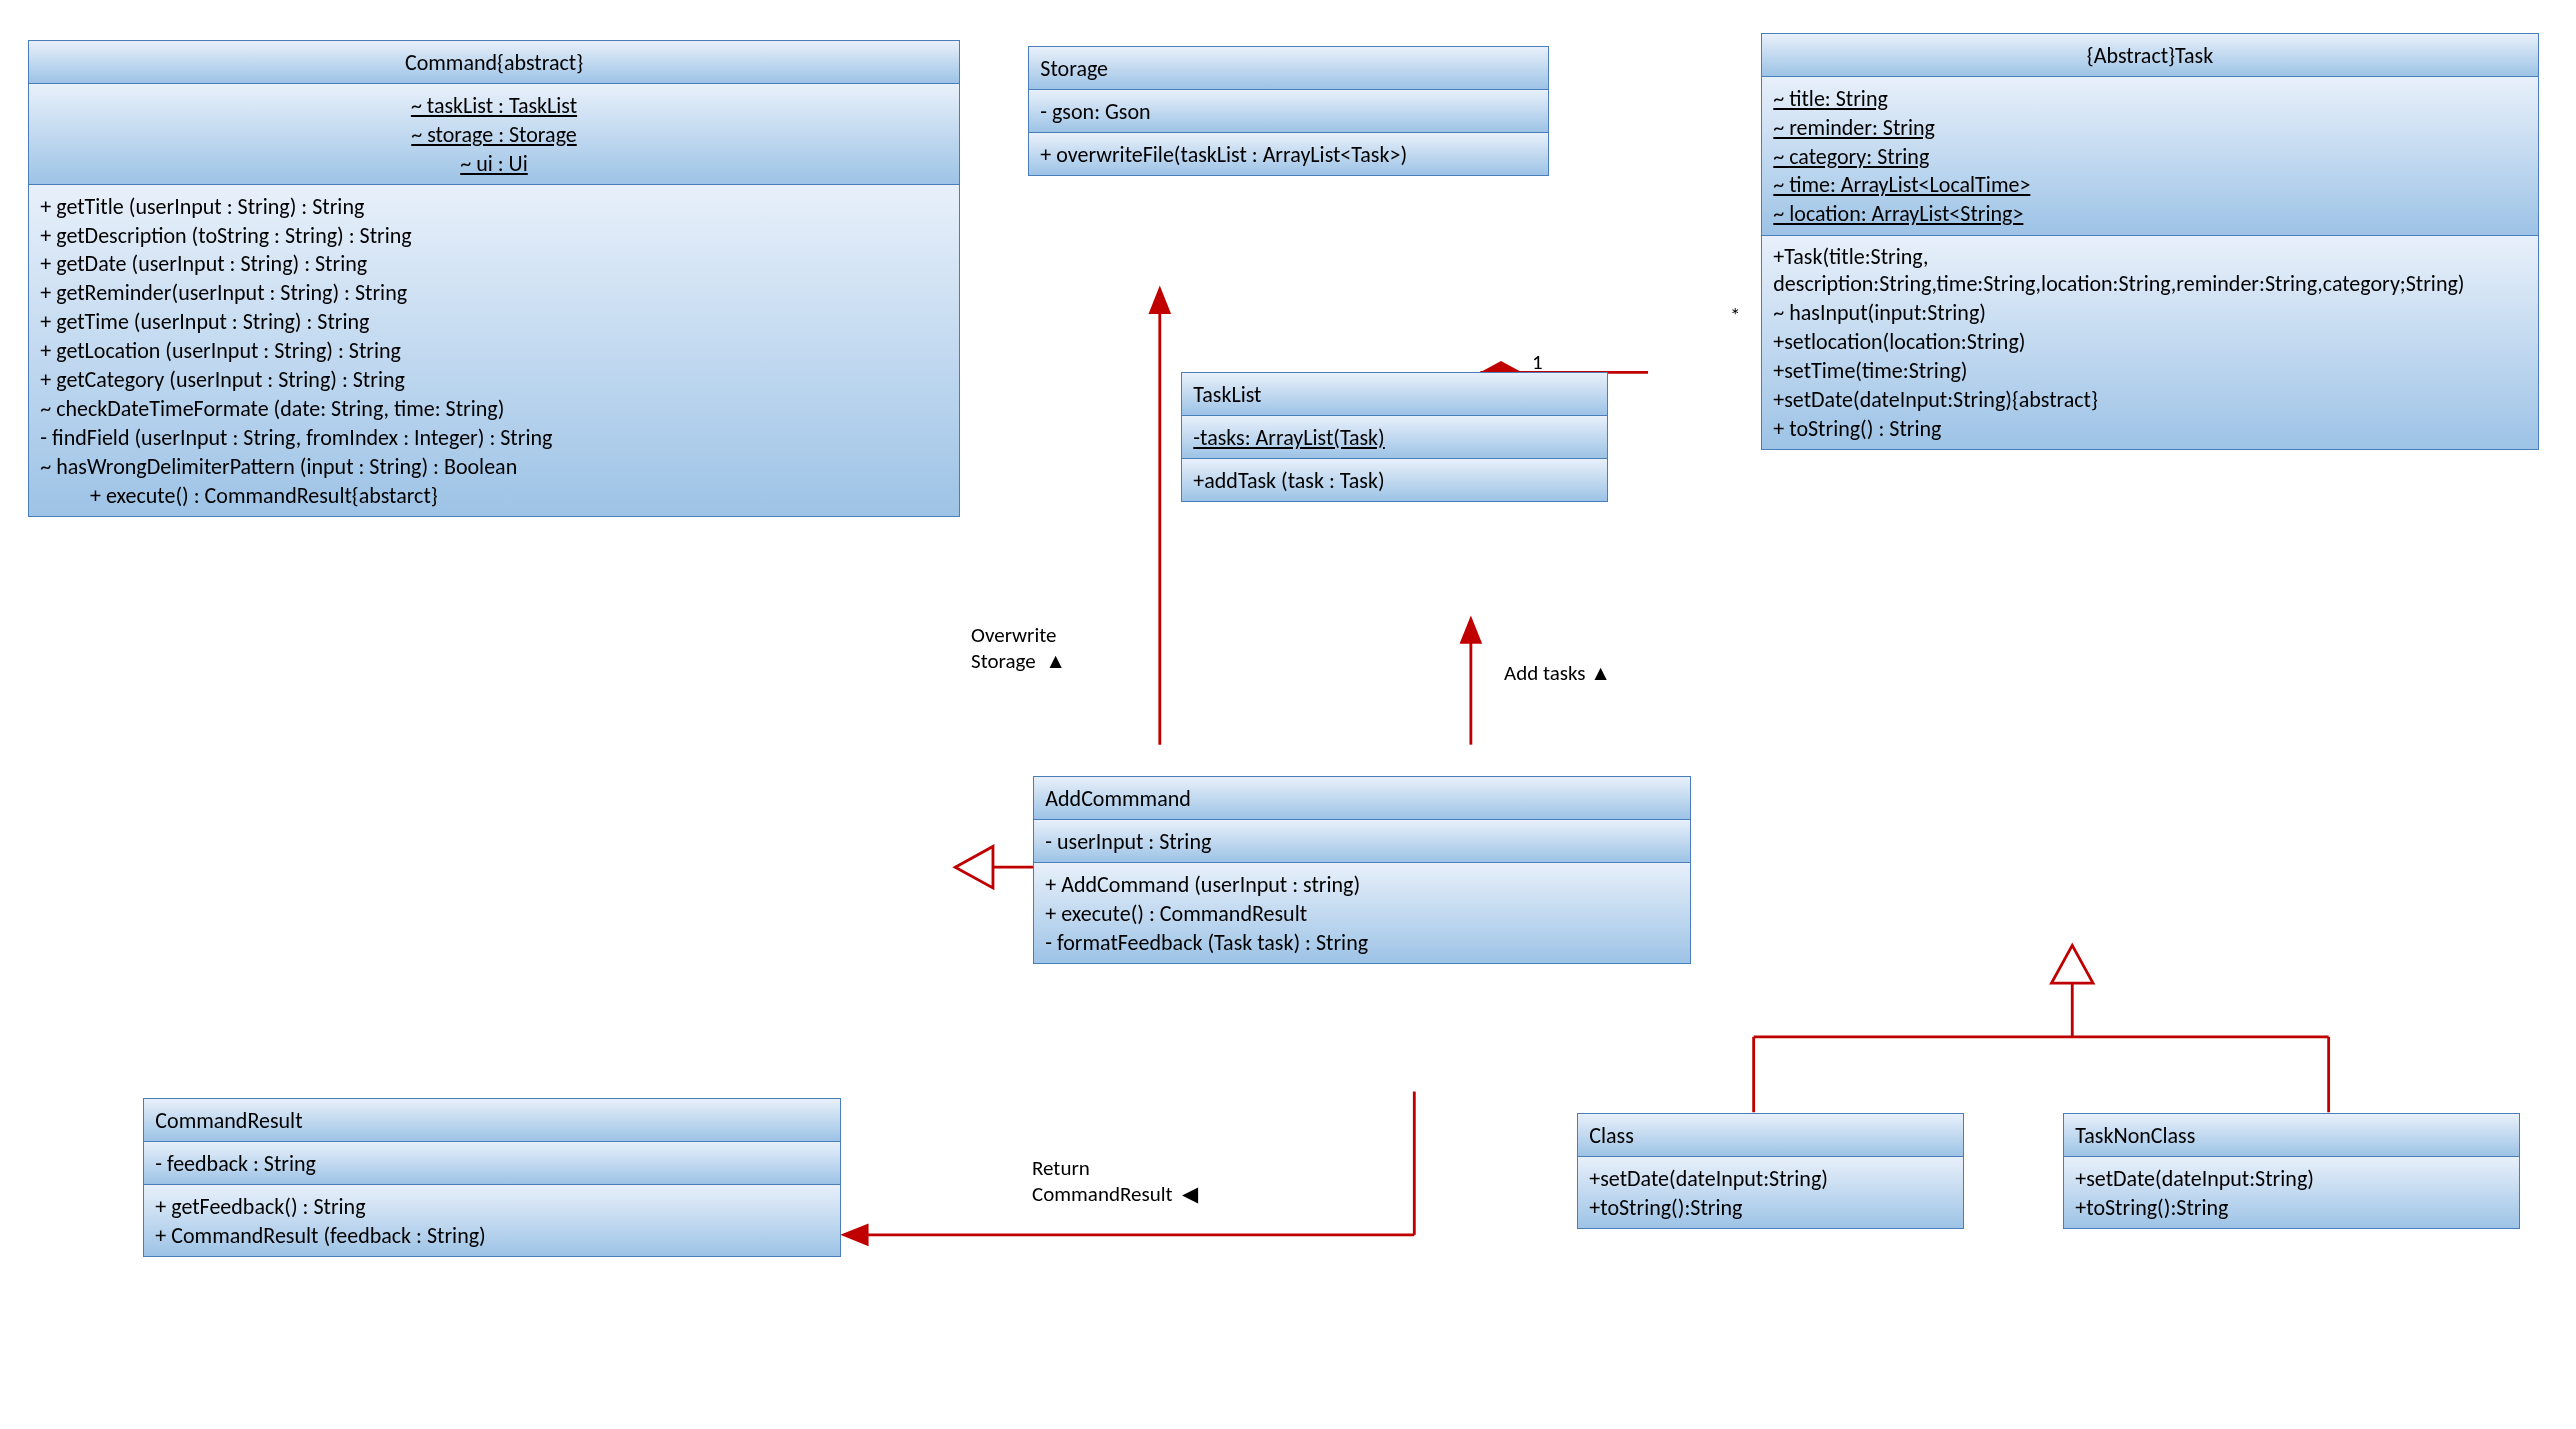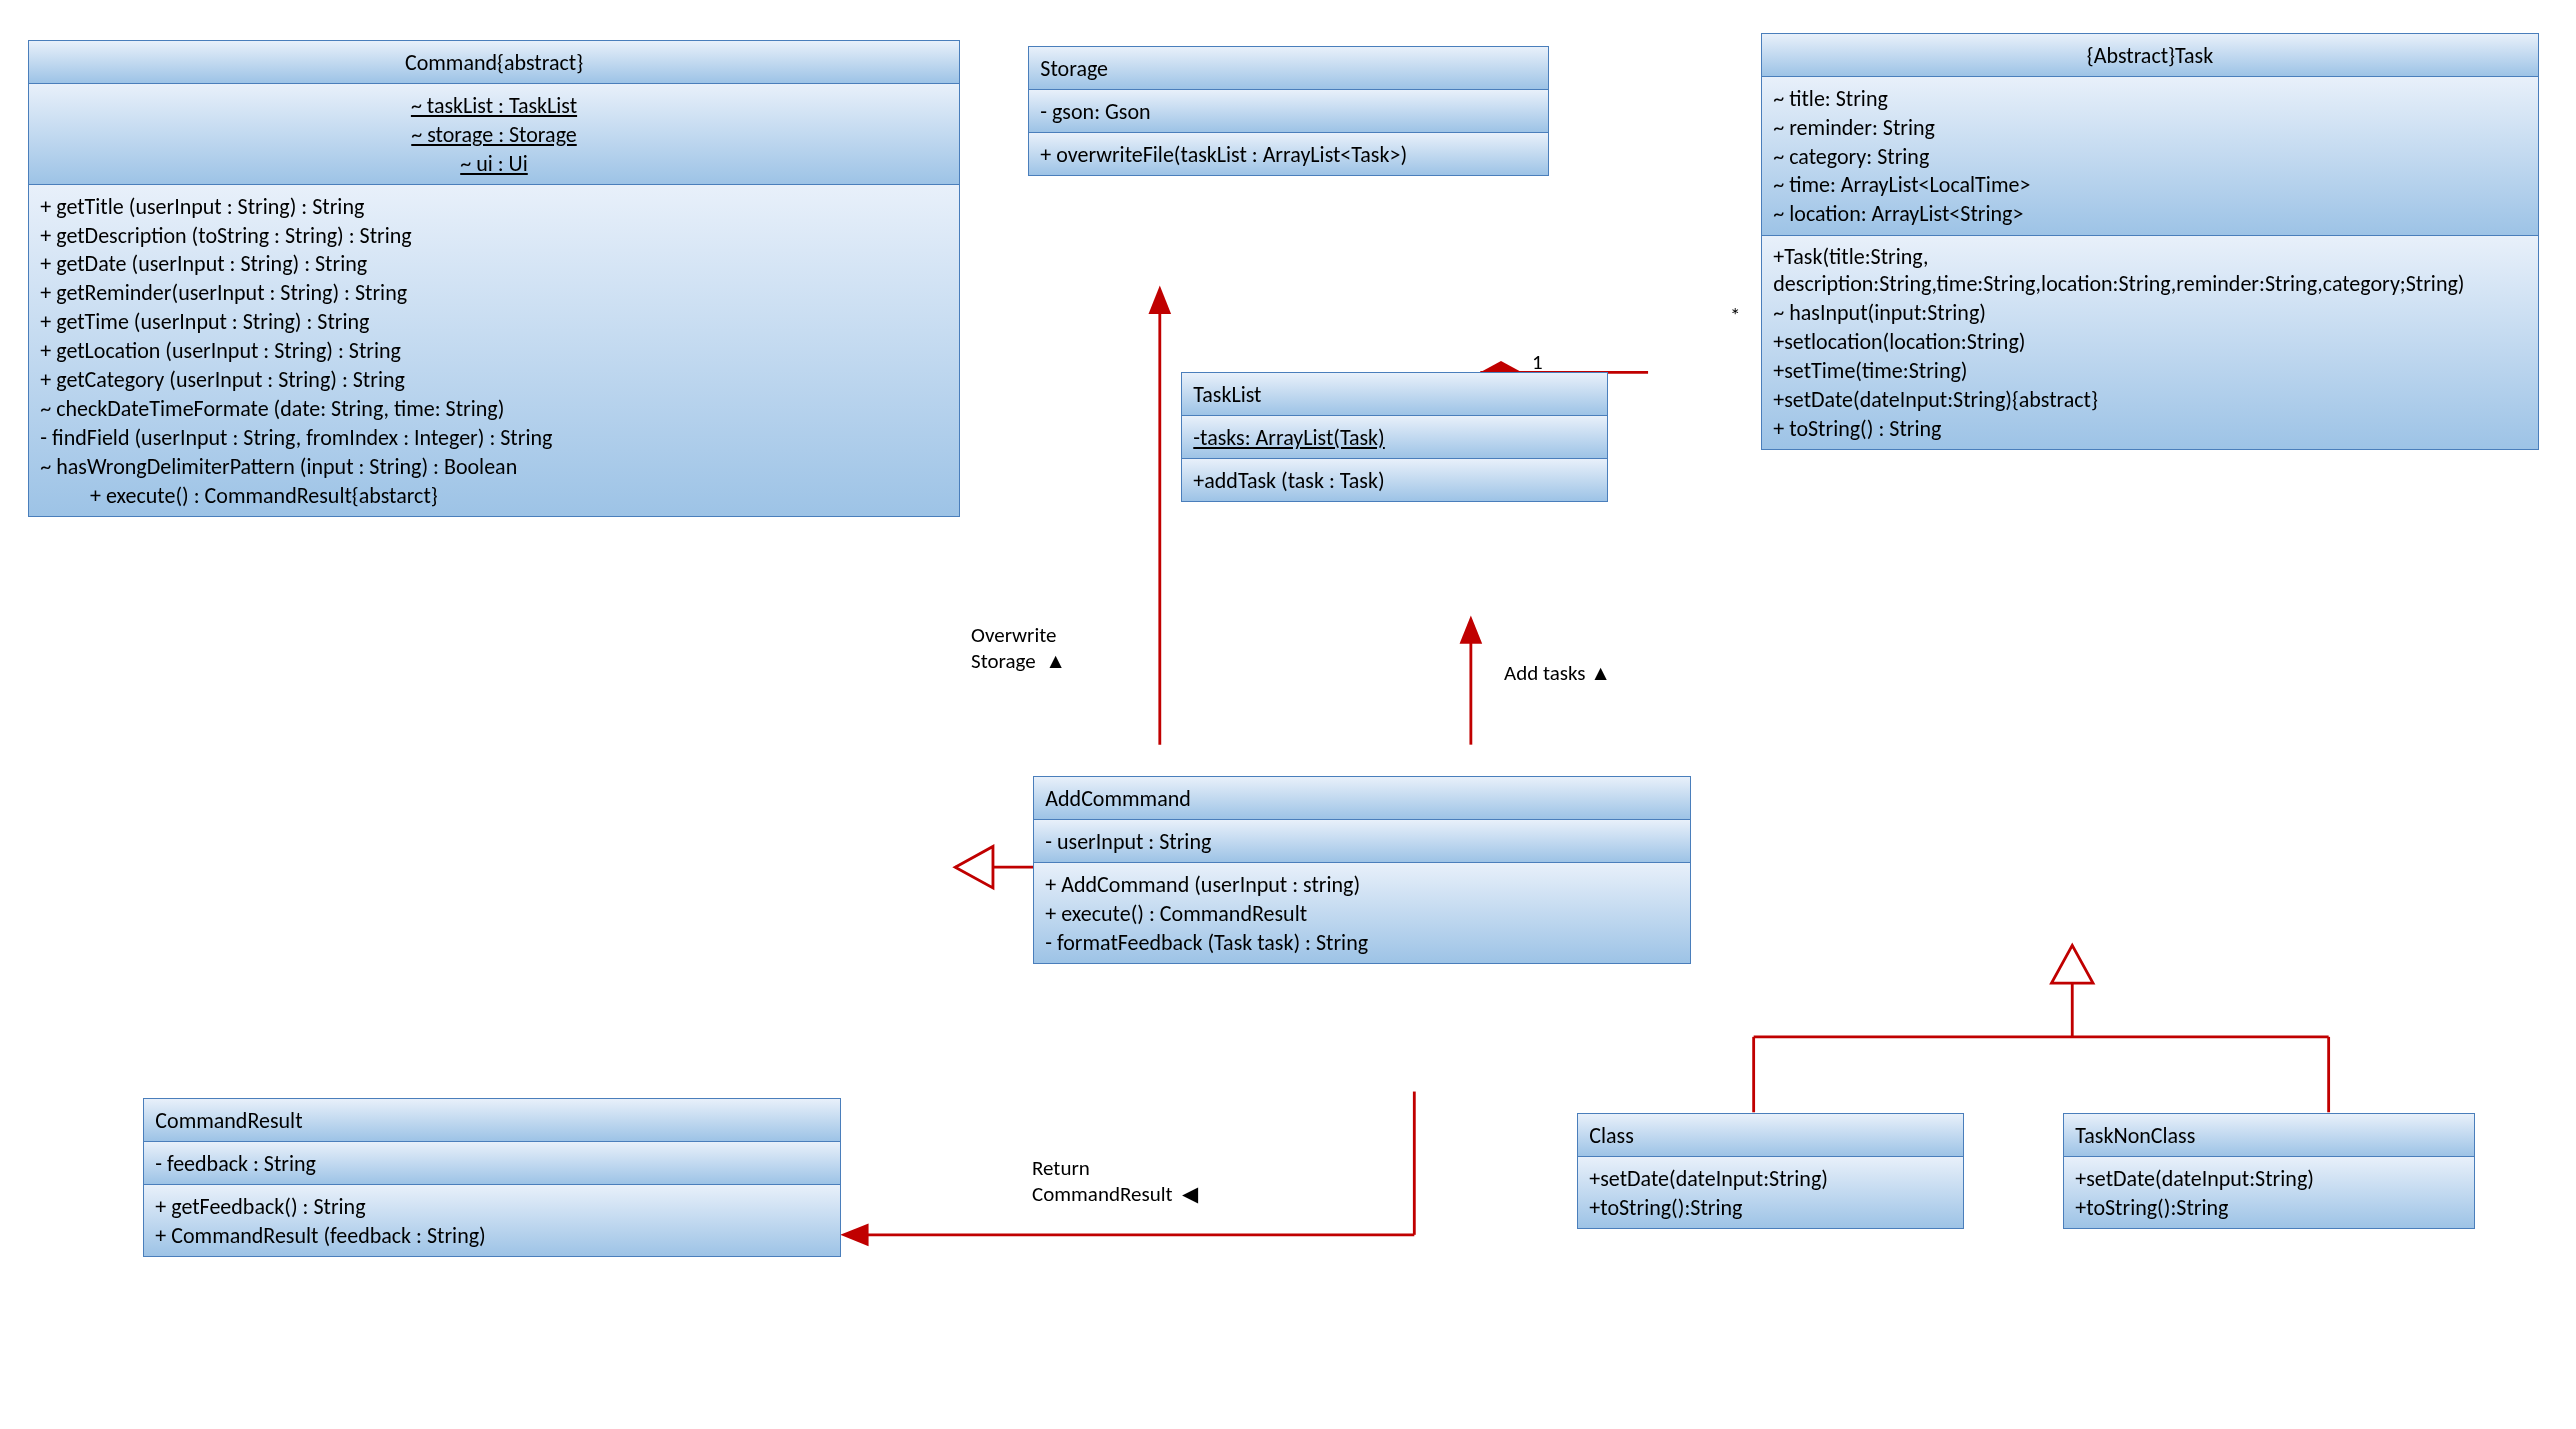--- a/index.html
+++ b/index.html
@@ -26,21 +26,21 @@
     background: linear-gradient(to bottom, #e8f0fa 0%, #9dc3e6 100%);
   }
   .compartment:last-child { border-bottom: none; }
   .title-compartment {
     text-align: center;
     font-weight: 400;
     background: linear-gradient(to bottom, #e8f0fa 0%, #9dc3e6 100%);
   }
   .title-compartment.underline div { text-decoration: underline; }
   .line { margin: 1.9px 0; white-space: pre-wrap; }
-  .underline .line { }
+  .underline .line { text-decoration: underline; }
   .label {
     position: absolute;
     font-size: 21px;
     color: #000;
     white-space: nowrap;
   }
   svg.connectors {
     position: absolute;
     top: 0; left: 0;
     width: 2576px;
@@ -175,21 +175,21 @@
 <div class="class-box" style="left:1577px; top:1113px; width:387px;">
   <div class="compartment">
     <div class="line">Class</div>
   </div>
   <div class="compartment">
     <div class="line">+setDate(dateInput:String)</div>
     <div class="line">+toString():String</div>
   </div>
 </div>
 
-<div class="class-box" style="left:2063px; top:1113px; width:412px;">
+<div class="class-box" style="left:2063px; top:1113px; width:457px;">
   <div class="compartment">
     <div class="line">TaskNonClass</div>
   </div>
   <div class="compartment">
     <div class="line">+setDate(dateInput:String)</div>
     <div class="line">+toString():String</div>
   </div>
 </div>
 
 <div class="label" style="left:971px; top:622px; white-space:pre;">Overwrite

